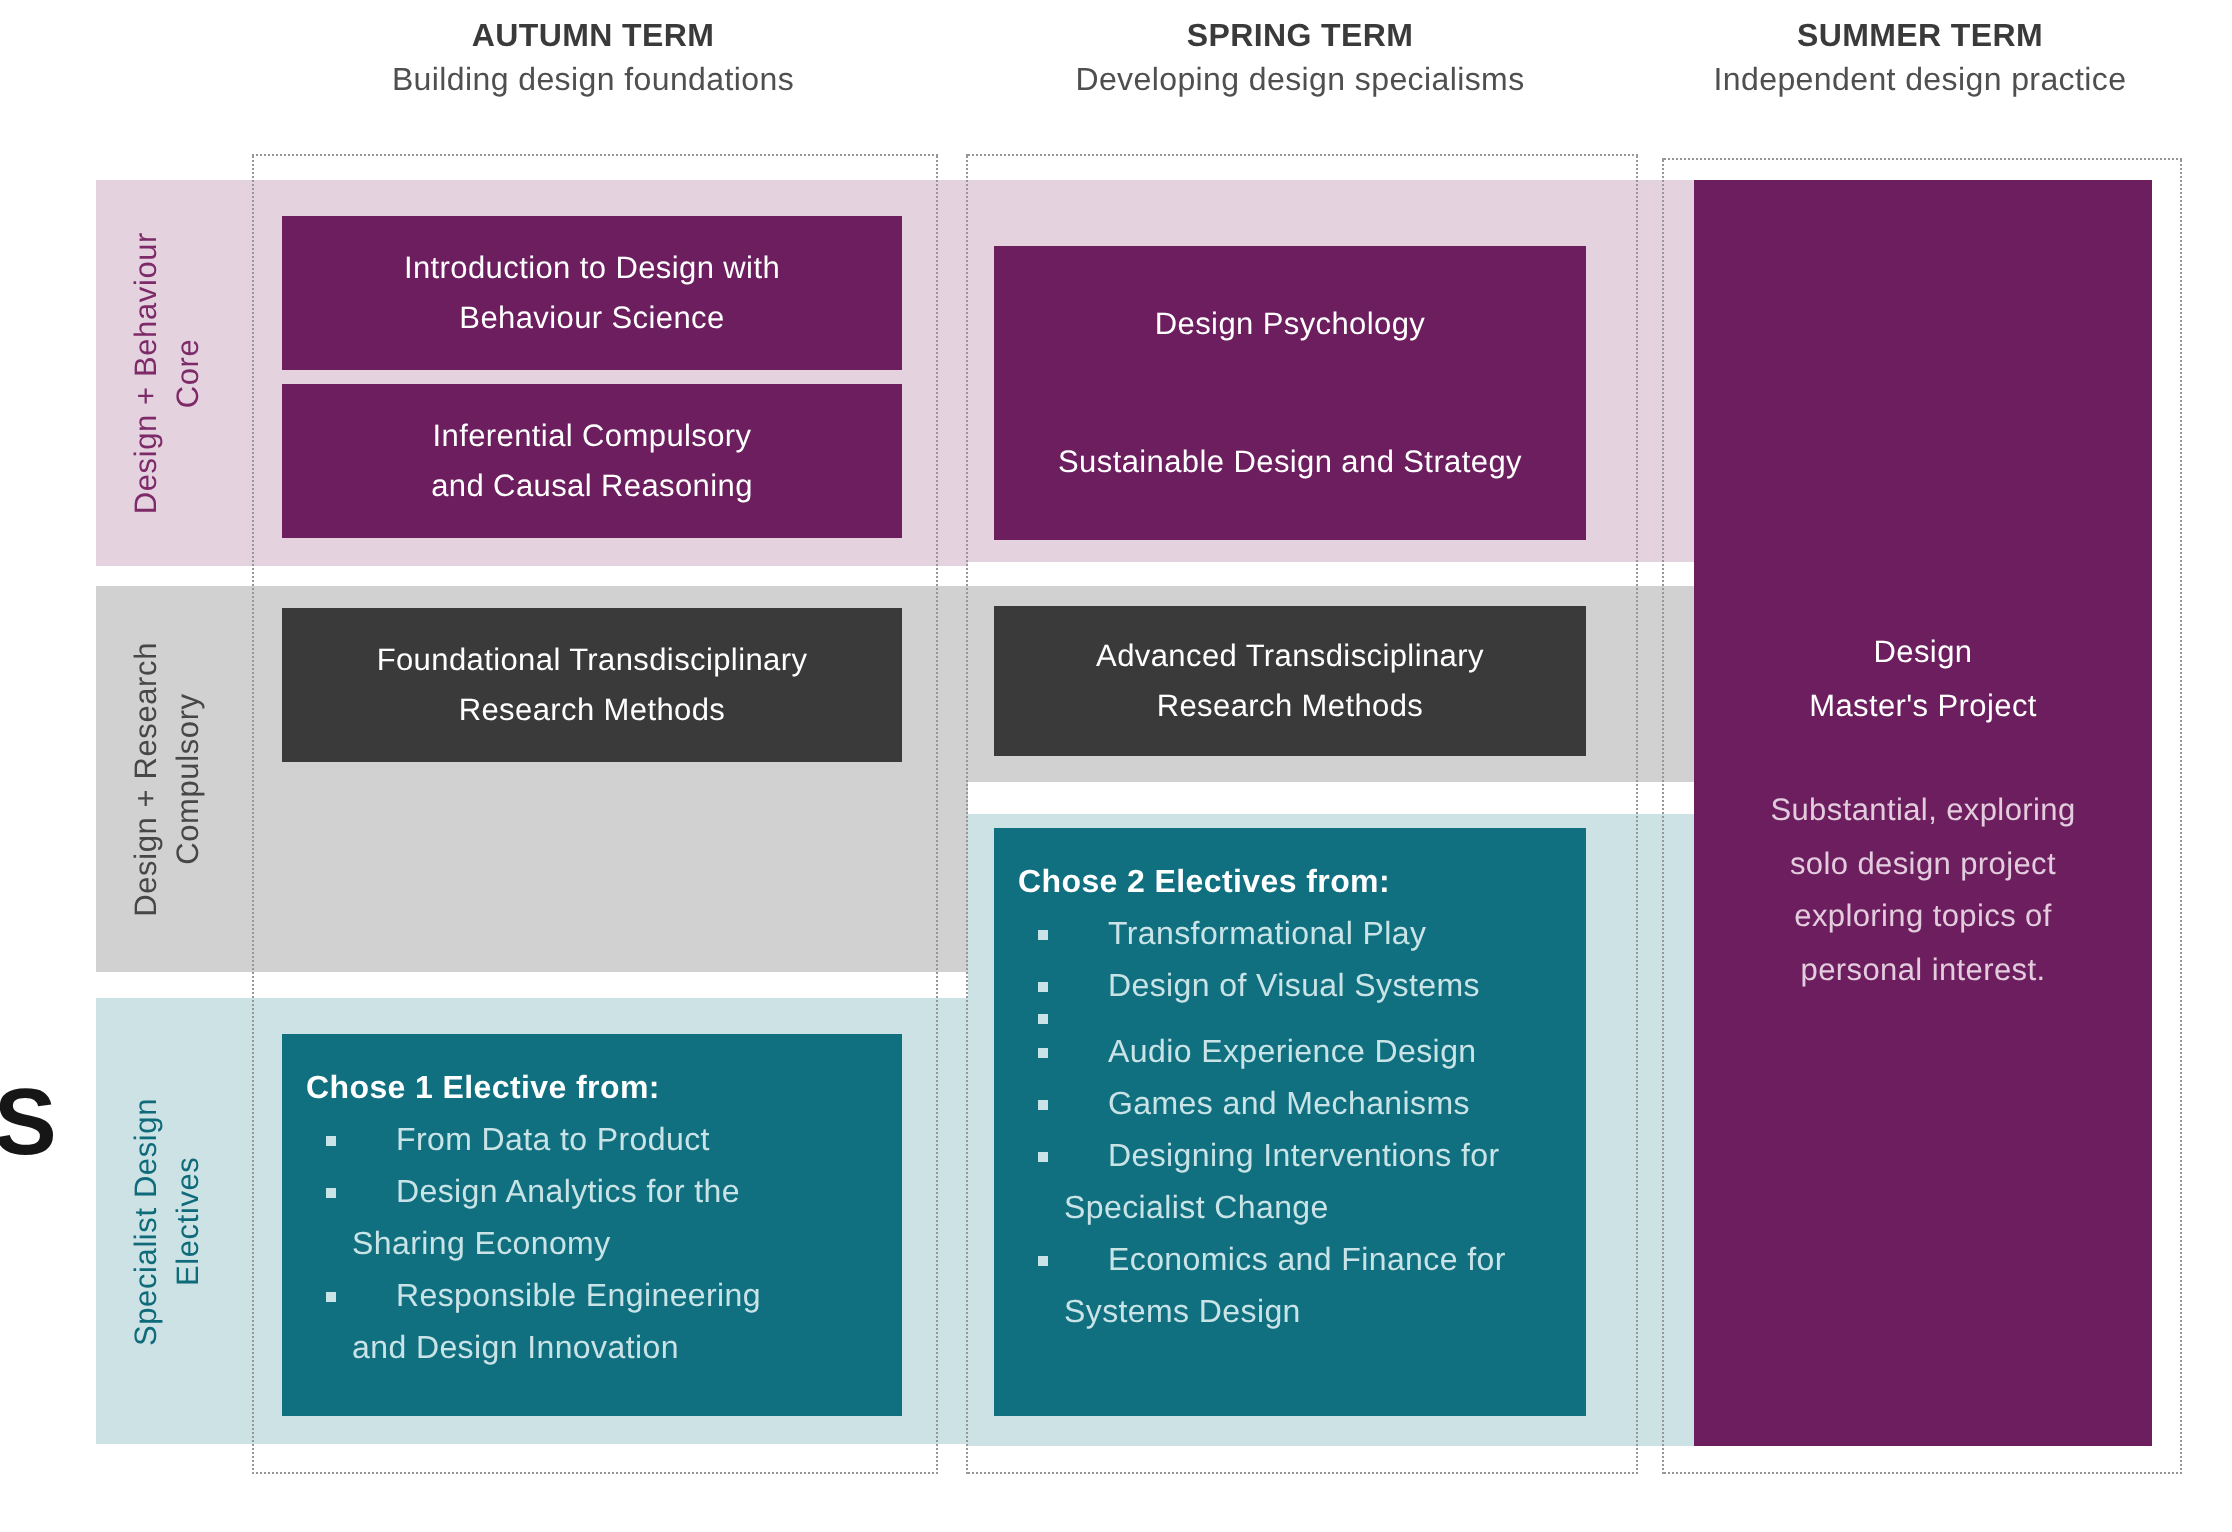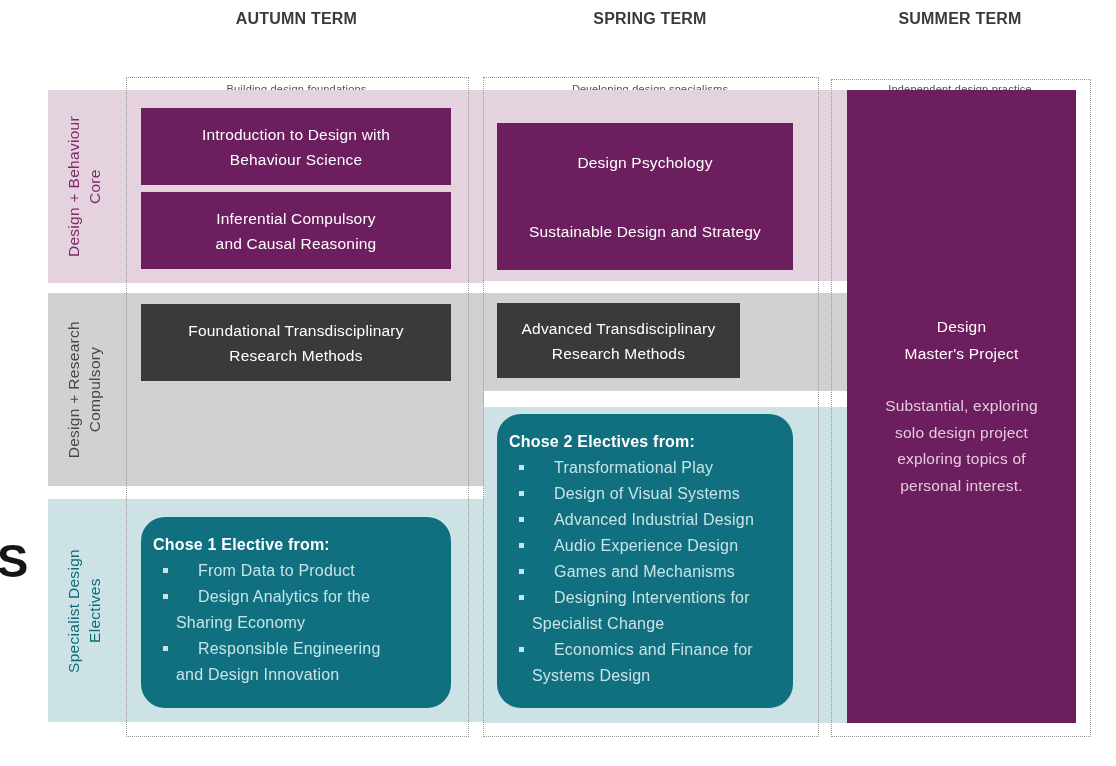--- a/index.html
+++ b/index.html
@@ -2,21 +2,21 @@
 <html><head>
 <meta charset="utf-8">
 <style>
   html,body{margin:0;padding:0;background:#ffffff;}
   .canvas{position:relative;width:1116px;height:766px;background:#fff;overflow:hidden;
           font-family:"Liberation Sans",sans-serif;}
 
   
   .term-header{position:absolute;top:8px;text-align:center;}
   .term-title{font-size:16px;font-weight:bold;color:#3a3a3a;letter-spacing:.2px;line-height:22px;}
-  .term-subtitle{font-size:11px;color:#4f4f4f;letter-spacing:.2px;line-height:22px;margin-top:48px;}
+  .term-subtitle{font-size:16px;color:#4f4f4f;letter-spacing:.2px;line-height:22px;}
   .th-autumn{left:126px;width:341px;}
   .th-spring{left:483px;width:334px;}
   .th-summer{left:831px;width:258px;}
 
   
   .band{position:absolute;}
   .band.pink{background:#e4d2df;}
   .band.gray{background:#d2d1d1;}
   .band.teal-l{background:#cde2e5;}
   
@@ -55,27 +55,27 @@
   .box.teal{background:#107080;}
 
   .a-core1{left:141px;top:108px;width:310px;height:77px;}
   .a-core2{left:141px;top:192px;width:310px;height:77px;}
   .a-res1{left:141px;top:304px;width:310px;height:77px;}
   .a-res2{left:141px;top:390px;width:310px;height:81px;}
   .a-elect{left:141px;top:517px;width:310px;height:191px;}
 
   .s-core1{left:497px;top:123px;width:296px;height:79px;}
   .s-core2{left:497px;top:193px;width:296px;height:77px;}
-  .s-res1{left:497px;top:303px;width:243px;height:75px;}
+  .s-res1{left:497px;top:303px;width:296px;height:75px;}
   .s-elect{left:497px;top:414px;width:296px;height:294px;}
 
   .su-project{left:847px;top:90px;width:229px;height:633px;text-align:center;}
 
   
-  .el-box{justify-content:flex-start;align-items:stretch;text-align:left;padding:15px 10px 0 12px;box-sizing:border-box;border-radius:24px;}
+  .el-box{justify-content:flex-start;align-items:stretch;text-align:left;padding:15px 10px 0 12px;box-sizing:border-box;}
   .el-heading{font-weight:bold;color:#ffffff;font-size:16px;line-height:26px;}
   .el-item{display:flex;align-items:baseline;color:#c9e3e6;font-size:16px;line-height:26px;gap:22px;}
   .blt{width:5px;height:5px;background:#c9e3e6;margin:0 8px 2px 10px;flex:0 0 auto;align-self:center;}
   .el-cont{padding-left:23px;color:#c9e3e6;font-size:16px;line-height:26px;}
 
   
   .su-title{color:#ffffff;line-height:26.5px;}
   .su-gap{height:26px;}
   .su-desc{color:#e3ccdd;line-height:26.5px;}
 
@@ -178,21 +178,20 @@
     <div class="el-item">
       <span class="blt"></span>
       <span>Transformational Play</span>
     </div>
     <div class="el-item">
       <span class="blt"></span>
       <span>Design of Visual Systems</span>
     </div>
     <div class="el-item">
       <span class="blt"></span>
-      <span>Advanced Industrial Design</span>
     </div>
     <div class="el-item">
       <span class="blt"></span>
       <span>Audio Experience Design</span>
     </div>
     <div class="el-item">
       <span class="blt"></span>
       <span>Games and Mechanisms</span>
     </div>
     <div class="el-item">

